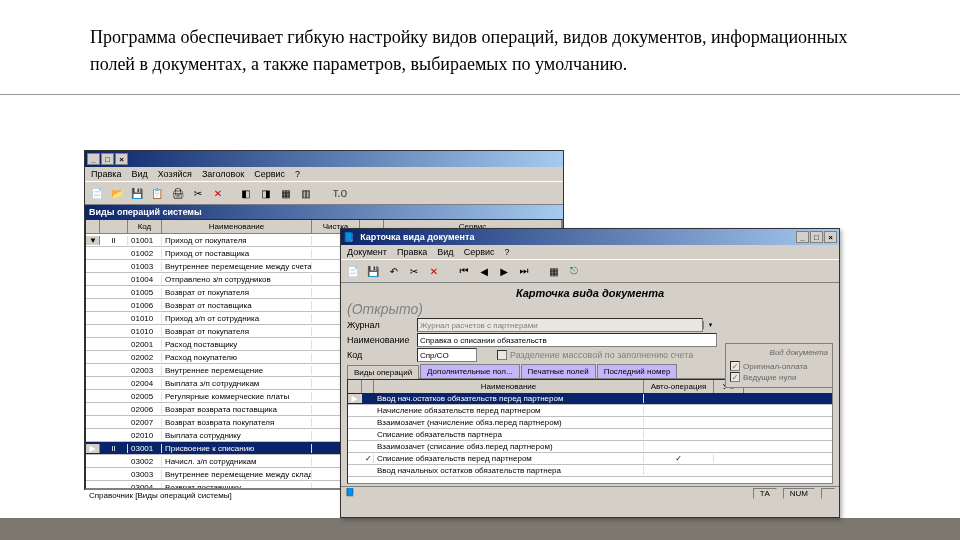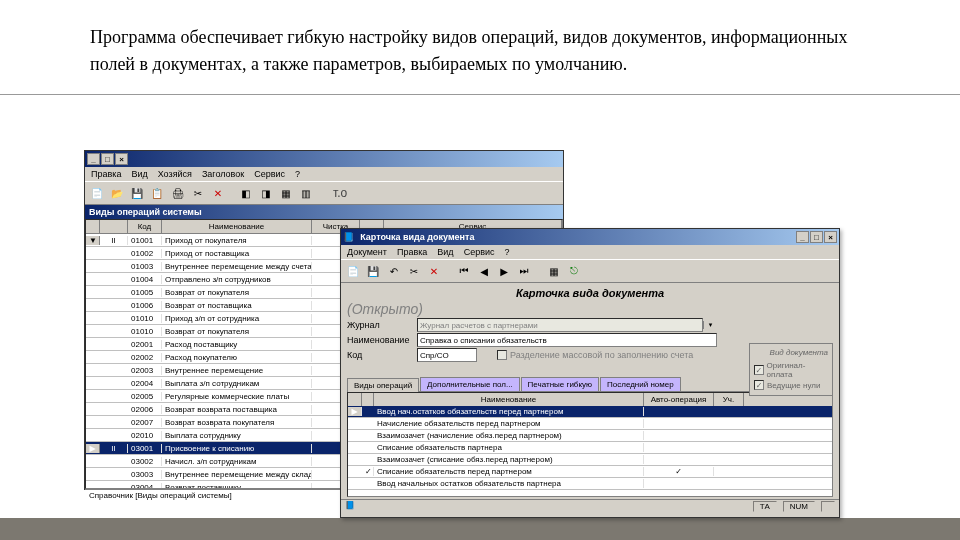--- a/index.html
+++ b/index.html
@@ -29,25 +29,25 @@
   .c5 { width: 24px; text-align: center; }
   .c6 { flex: 1; }
   .statusbar { display: flex; border-top: 1px solid #808080; font-size: 8px; padding: 1px 4px; justify-content: space-between; }
   .win2 { left: 340px; top: 228px; width: 500px; height: 290px; z-index: 10; box-shadow: 2px 2px 4px rgba(0,0,0,0.3); }
   .form-area { padding: 2px 6px; }
   .form-title { text-align: center; font-weight: bold; font-style: italic; font-size: 11px; padding: 2px 0; }
   .form-row { display: flex; align-items: center; margin: 1px 0; font-size: 9px; }
   .form-row label { width: 70px; }
   .form-row .fld { flex: 1; height: 14px; background: #fff; border: 1px inset #808080; padding: 0 2px; font-size: 8px; display: flex; align-items: center; }
   .form-row .fld.ro { background: #e8e8e0; color: #808080; }
-  .right-panel { position: absolute; right: 6px; top: 60px; width: 84px; border: 1px solid #808080; padding: 4px; font-size: 8px; background: #d4d0c8; }
+  .right-panel { position: absolute; right: 6px; top: 60px; width: 108px; border: 1px solid #808080; padding: 4px; font-size: 8px; background: #d4d0c8; }
   .right-panel .rtitle { color: #666; font-style: italic; text-align: right; margin-bottom: 4px; }
   .cb { display: flex; align-items: center; gap: 3px; color: #666; margin: 1px 0; }
   .cb .box { width: 10px; height: 10px; border: 1px inset #808080; background: #e8e8e0; display: flex; align-items: center; justify-content: center; font-size: 8px; }
-  .tabs { display: flex; border-bottom: 1px solid #808080; font-size: 8px; margin-top: 15px; }
+  .tabs { display: flex; border-bottom: 1px solid #808080; font-size: 8px; margin-top: 2px; }
   .tab { padding: 2px 6px; border: 1px solid #808080; border-bottom: none; background: #c4b5fd; margin-right: 1px; cursor: pointer; }
   .tab.active { background: #d4d0c8; position: relative; top: 1px; }
   .grid2 { background: #fff; border: 1px inset #808080; height: 105px; overflow: hidden; }
   .g2row { display: flex; border-bottom: 1px solid #c0c0c0; font-size: 8px; height: 12px; align-items: center; }
   .g2row.sel { background: #0a246a; color: #fff; }
   .g2row > div { border-right: 1px solid #e0e0e0; padding: 0 3px; overflow: hidden; white-space: nowrap; }
   .g2head { display: flex; background: #d4d0c8; font-size: 8px; }
   .g2head > div { border-right: 1px solid #808080; padding: 2px 3px; text-align: center; }
   .gc0 { width: 14px; background: #d4d0c8; text-align: center; }
   .gc1 { width: 12px; text-align: center; }
@@ -367,21 +367,21 @@
           <span>Оригинал-оплата</span>
         </div>
       <div class="cb">
           <span class="box">✓</span>
           <span>Ведущие нули</span>
         </div>
     </div>
     <div class="tabs">
       <div class="tab active">Виды операций</div>
       <div class="tab">Дополнительные пол...</div>
-      <div class="tab">Печатные гибкую</div>
+      <div class="tab">Печатные полей</div>
       <div class="tab">Последний номер</div>
     </div>
     <div class="grid2">
       <div class="g2head">
         <div class="gc0"></div>
           <div class="gc1"></div>
         <div class="gc2">Наименование</div>
         <div class="gc3">Авто-операция</div>
         <div class="gc4">Уч.</div>
       </div>

